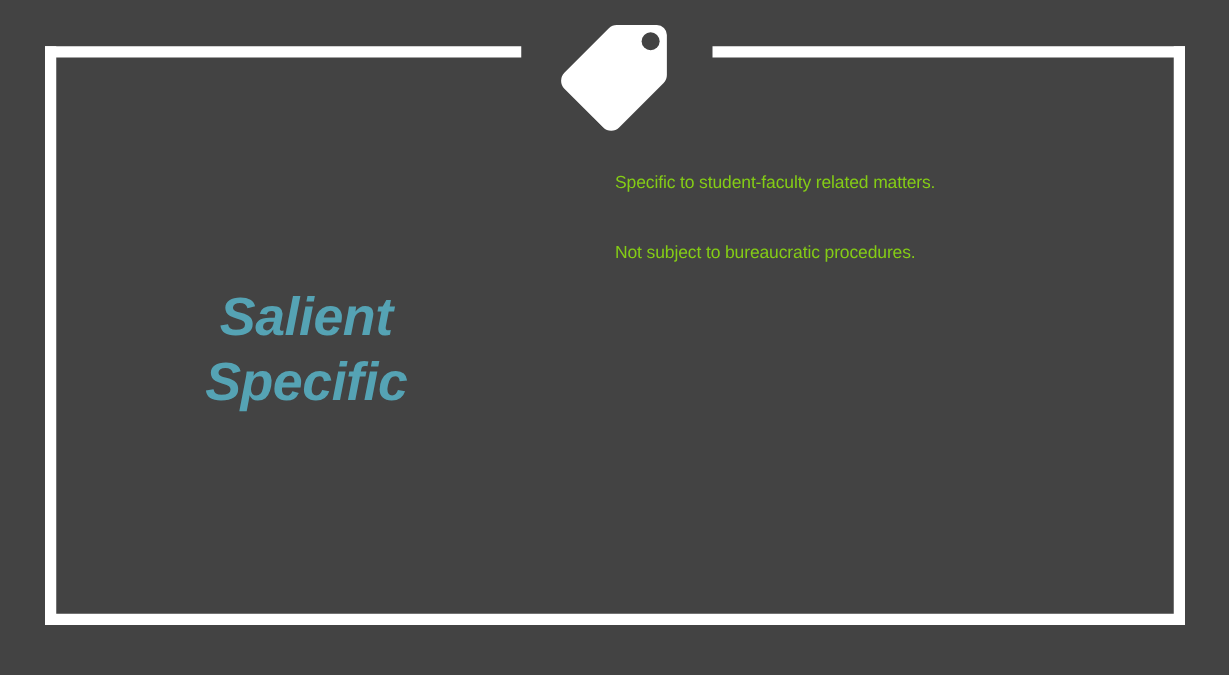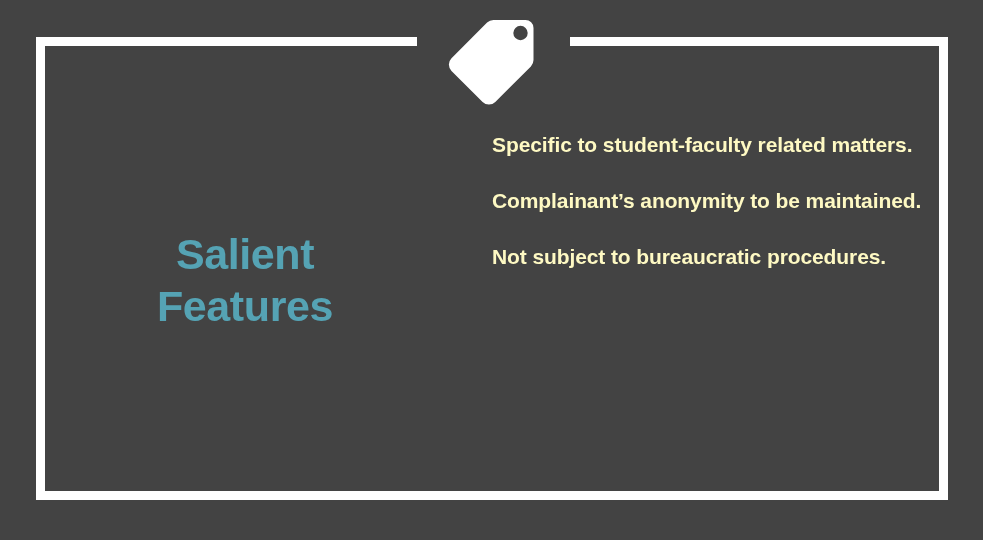--- a/index.html
+++ b/index.html
@@ -74,33 +74,34 @@
     width: 398px;
     text-align: center;
   }
   #title-block .title-line {
     color: #55a3b4;
     font-size: 43px;
     font-weight: bold;
     line-height: 52px;
     letter-spacing: -0.4px;
     white-space: nowrap;
+    font-style: italic;
   }
 
   
   #bullets {
     position: absolute;
     left: 492px;
     top: 131px;
     width: 440px;
   }
   .bullet-item {
-    color: #fef9c3;
-    font-size: 21px;
-    font-weight: bold;
+    color: #84cc16;
+    font-size: 14px;
+    font-weight: normal;
     line-height: 28px;
     letter-spacing: -0.1px;
     margin-bottom: 28px;
   }
   .bullet-item:last-child {
     margin-bottom: 0;
   }
 </style>
 </head>
 <body>
@@ -113,22 +114,21 @@
   <div class="frame-bar" id="frame-right"></div>
   <div class="frame-bar" id="frame-bottom"></div>
 
   <svg id="tag-icon" viewBox="0 0 100 100">
     <path d="M 52.5 8 L 84.5 8 A 8 8 0 0 1 92.5 16 L 92.5 48 A 9 9 0 0 1 89.9 54.4 L 54.3 90 A 9 9 0 0 1 41.6 90 L 10.5 58.9 A 9 9 0 0 1 10.5 46.2 L 46.1 10.6 A 9 9 0 0 1 52.5 8 Z" fill="#ffffff"></path>
     <circle cx="79.5" cy="21" r="7.2" fill="#434343"></circle>
   </svg>
 
   <div id="title-block">
     <div class="title-line">Salient</div>
-    <div class="title-line">Features</div>
+    <div class="title-line">Specific</div>
   </div>
 
   <div id="bullets">
     <div class="bullet-item">Specific to student-faculty related matters.</div>
-    <div class="bullet-item">Complainant’s anonymity to be maintained.</div>
     <div class="bullet-item">Not subject to bureaucratic procedures.</div>
   </div>
 
 </div>
 
 </body></html>

